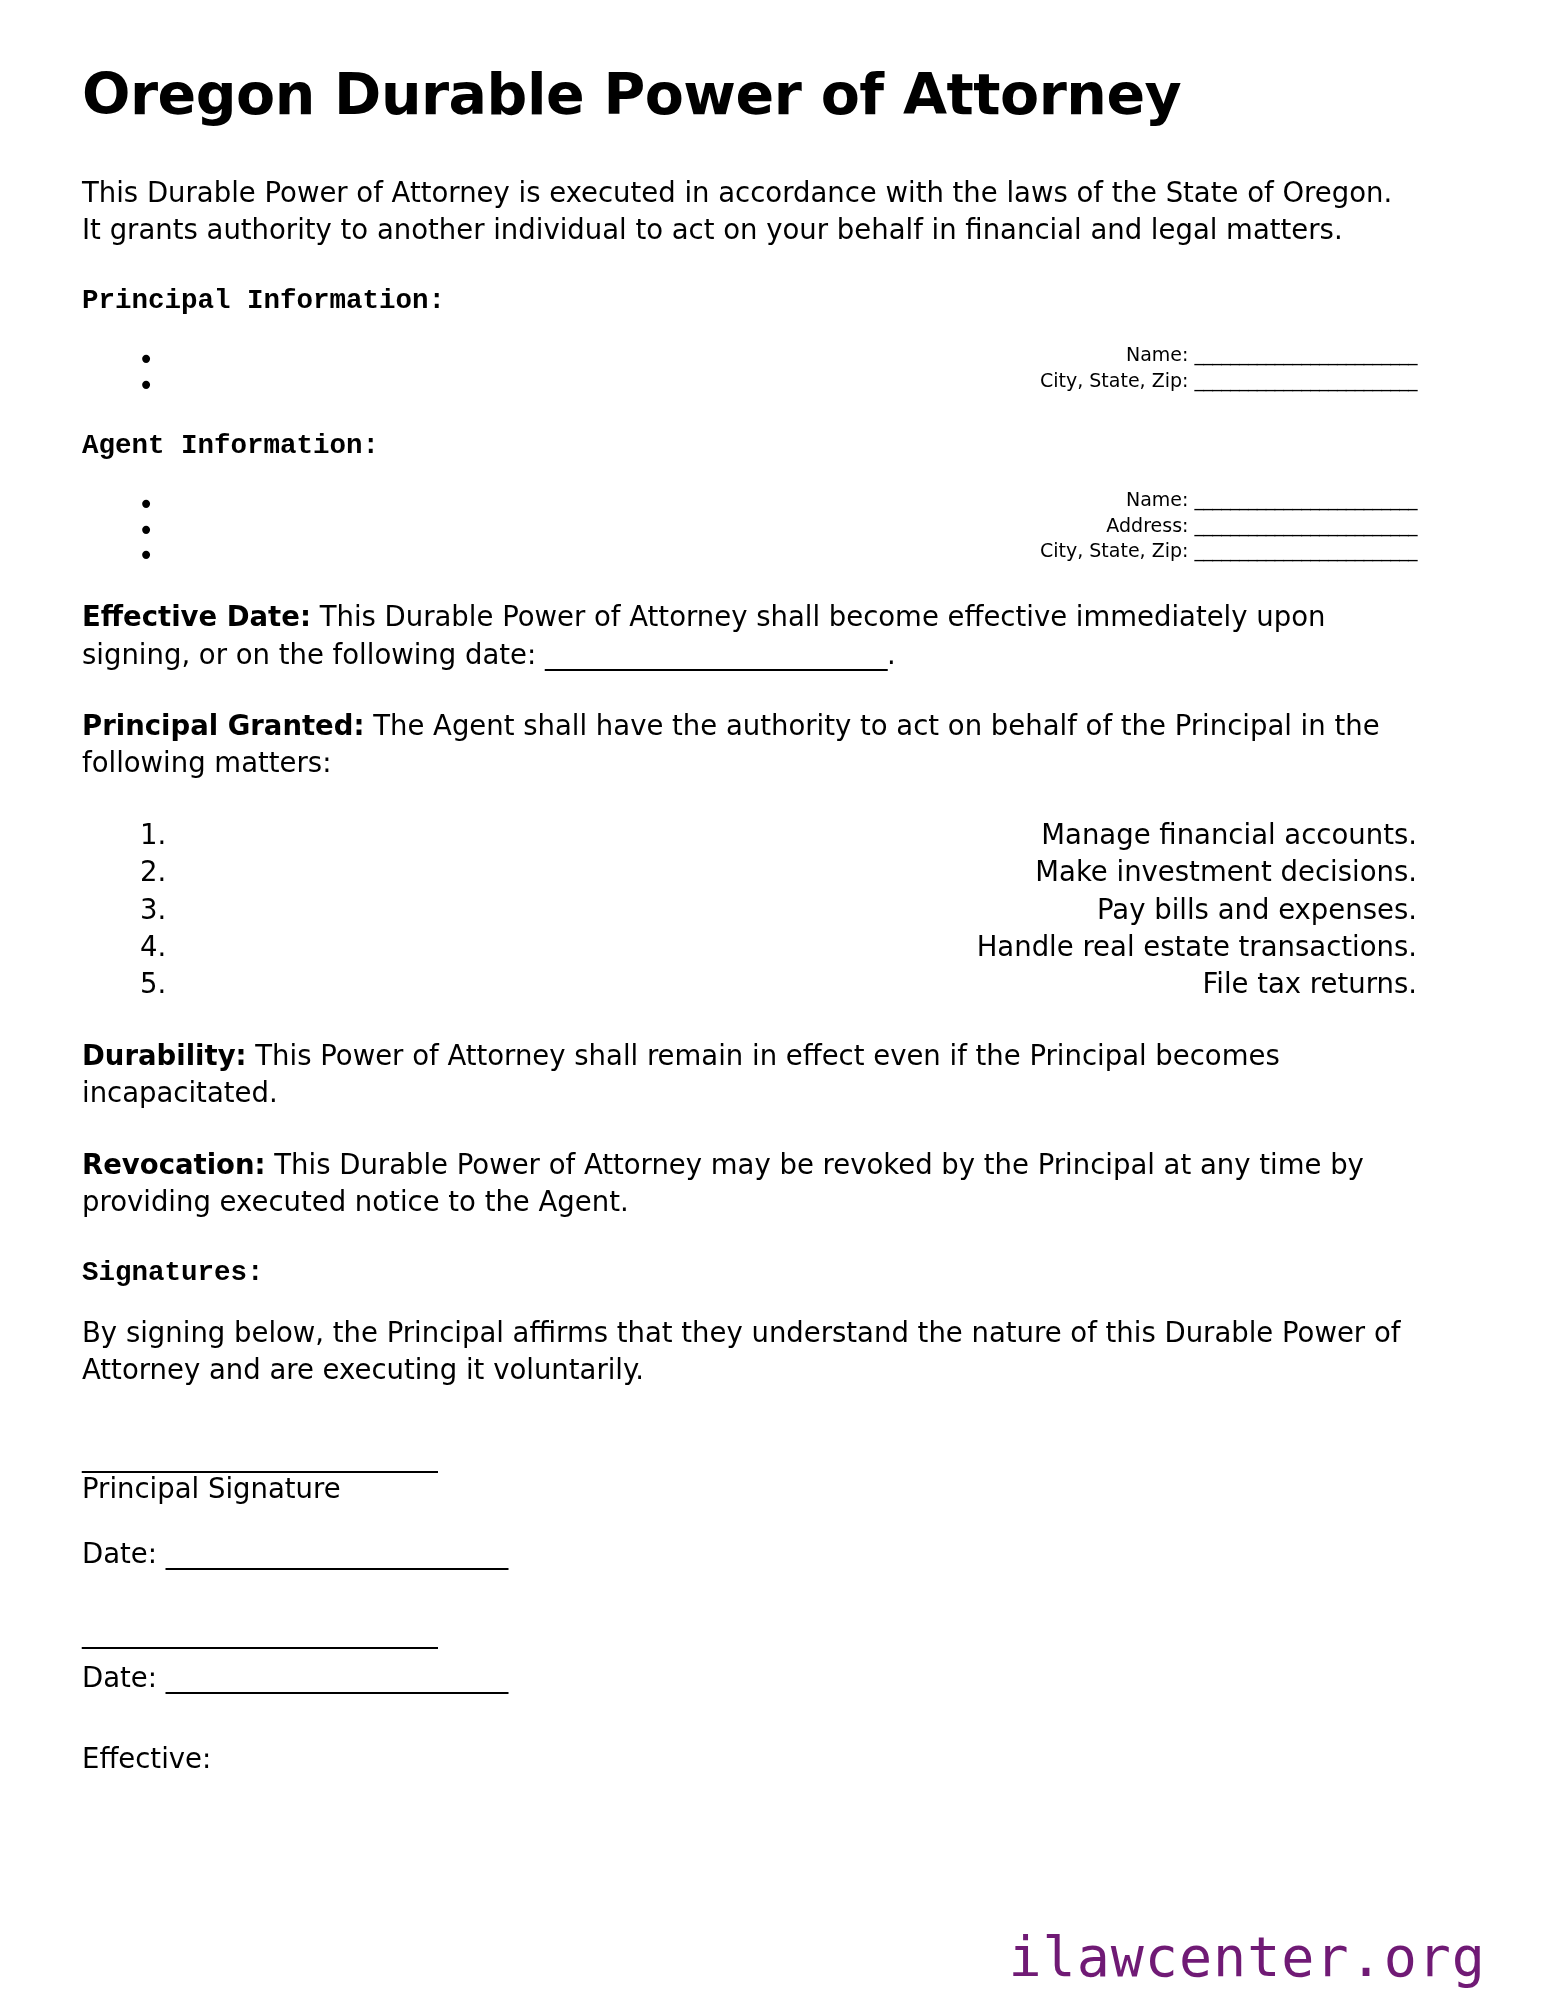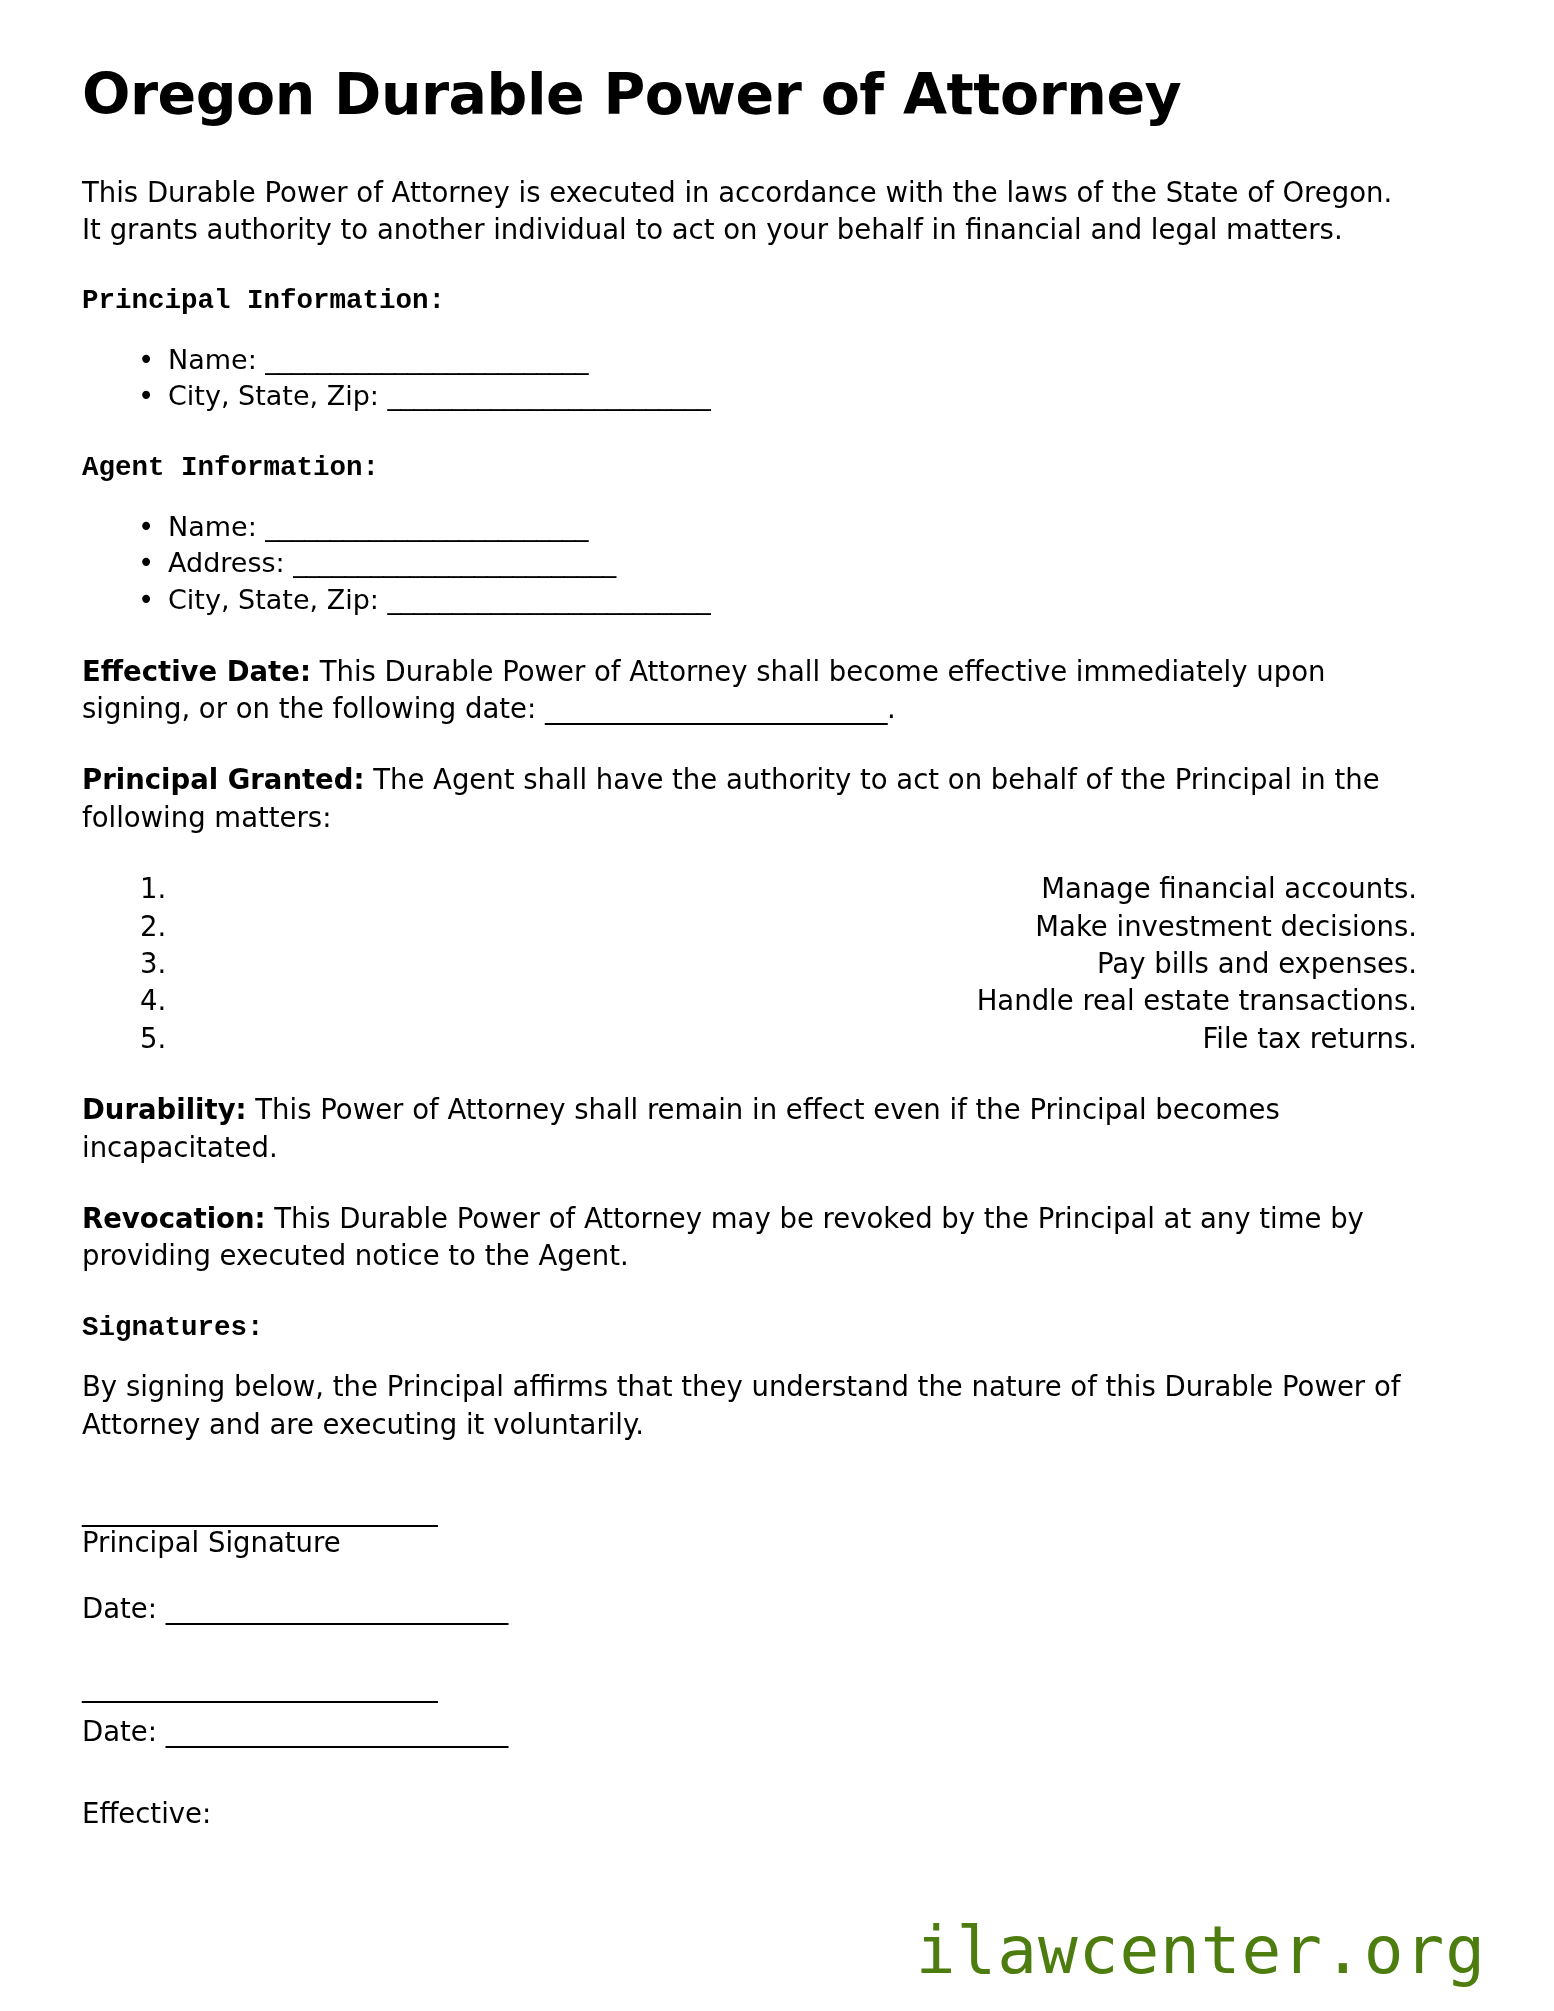--- a/index.html
+++ b/index.html
@@ -48,25 +48,26 @@
     margin: 0 0 22px 0;
     font-family: Liberation Mono, monospace;
   }
 
   ul.bullets {
     list-style: none;
     margin: 0 0 34px 0;
     padding: 0 0 0 50px;
   }
   ul.bullets li {
-    font-size: 27px;
+    font-size: 19px;
     line-height: 1.36;
     position: relative;
     padding-left: 36px;
     white-space: nowrap;
+    text-align: right;
   }
   ul.bullets li:before {
     content: "\2022";
     position: absolute;
     left: 6px;
     top: -1px;
     font-size: 27.5px;
   }
 
   ol.numbers {
@@ -116,23 +117,23 @@
     font-size: 27.5px;
     line-height: 1.36;
     margin: 0;
   }
 
   .watermark {
     position: absolute;
     right: 68px;
     bottom: 22px;
     font-family: "DejaVu Sans Mono", "Liberation Mono", monospace;
-    font-size: 66px;
+    font-size: 55px;
     letter-spacing: 1px;
-    color: #4d7c0f;
+    color: #701a75;
     white-space: nowrap;
   }
 </style>
 </head>
 <body>
 
 <div class="page">
 
   <h1 class="doc-title">Oregon Durable Power of Attorney</h1>
 

